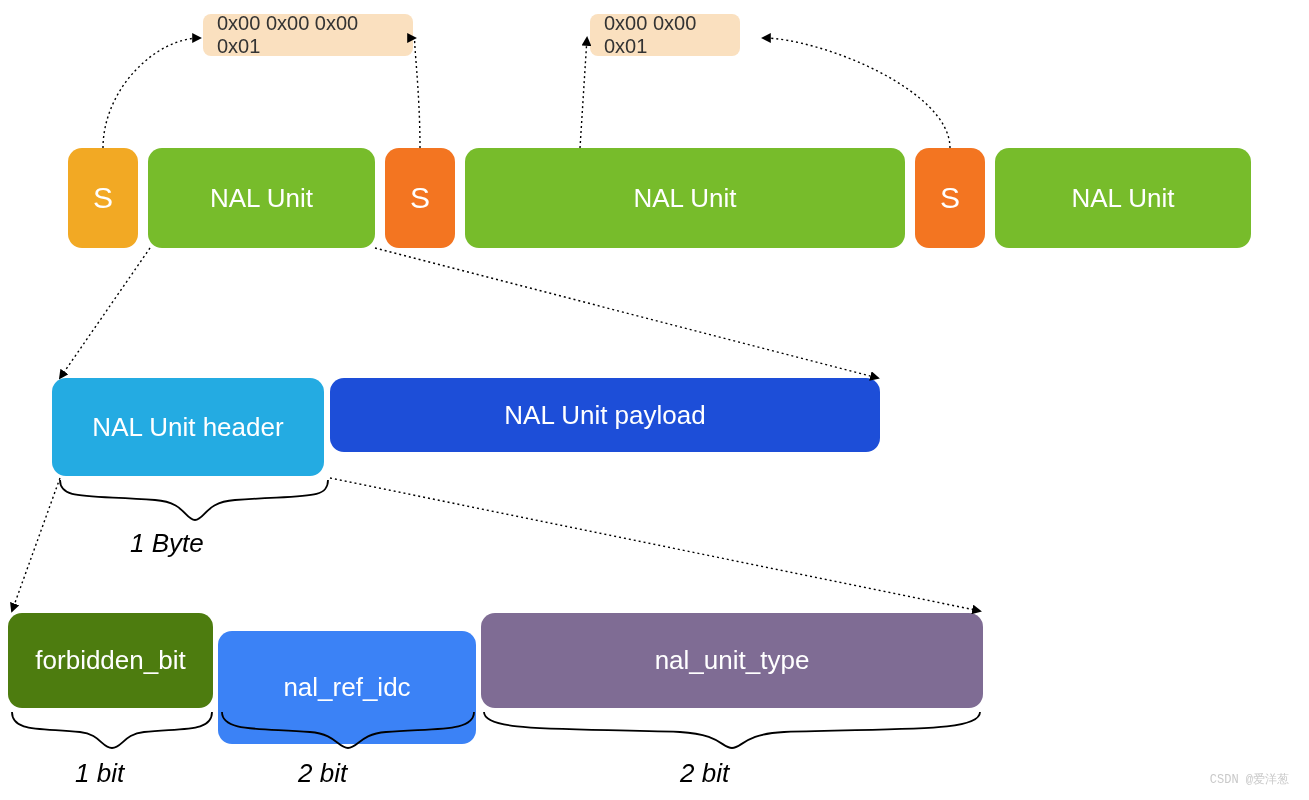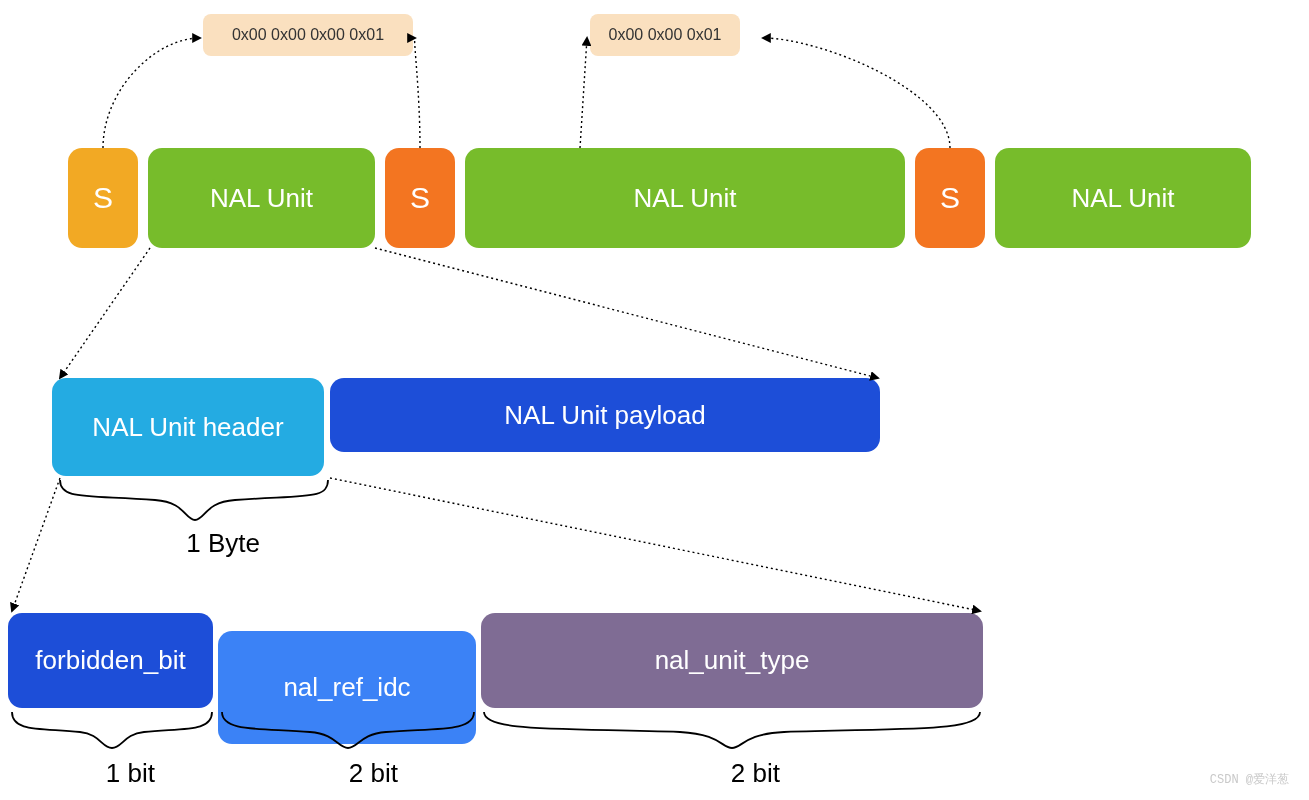--- a/index.html
+++ b/index.html
@@ -17,32 +17,33 @@
     justify-content:center;
     border-radius:14px;
     color:#fff;
     font-size:26px;
     font-weight:400;
   }
   .annot{
     position:absolute;
     background:#fae0bf;
     color:#333;
-    font-size:16px;
+    font-size:20px;
     border-radius:8px;
     display:flex;
     align-items:center;
     justify-content:center;
     padding:6px 14px;
   }
   .brace-label{
     position:absolute;
     color:#000;
     font-size:26px;
-    text-align:right;
+    text-align:left;
+    font-style:italic;
   }
   .watermark{
     position:absolute;
     right:20px;
     bottom:12px;
     color:#c9c9c9;
     font-family:Liberation Mono, monospace;
     font-size:12px;
     font-weight:400;
   }
@@ -74,21 +75,21 @@
 <div class="box" style="left:148px;top:148px;width:227px;height:100px;background:#77bc2b">NAL Unit</div>
 <div class="box" style="left:385px;top:148px;width:70px;height:100px;background:#f37521;font-size:30px">S</div>
 <div class="box" style="left:465px;top:148px;width:440px;height:100px;background:#77bc2b">NAL Unit</div>
 <div class="box" style="left:915px;top:148px;width:70px;height:100px;background:#f37521;font-size:30px">S</div>
 <div class="box" style="left:995px;top:148px;width:256px;height:100px;background:#77bc2b">NAL Unit</div>
 
 <div class="box" style="left:52px;top:378px;width:272px;height:98px;background:#24abe2">NAL Unit header</div>
 <div class="box" style="left:330px;top:378px;width:550px;height:74px;background:#1d4ed8">NAL Unit payload</div>
 <div class="brace-label" style="left:130px;top:528px;width:130px">1 Byte</div>
 
-<div class="box" style="left:8px;top:613px;width:205px;height:95px;background:#1d4ed8">forbidden_bit</div>
+<div class="box" style="left:8px;top:613px;width:205px;height:95px;background:#4d7c0f">forbidden_bit</div>
 <div class="box" style="left:218px;top:631px;width:258px;height:113px;background:#3b82f6">nal_ref_idc</div>
 <div class="box" style="left:481px;top:613px;width:502px;height:95px;background:#7f6c94">nal_unit_type</div>
 
 <div class="brace-label" style="left:75px;top:758px;width:80px">1 bit</div>
 <div class="brace-label" style="left:298px;top:758px;width:100px">2 bit</div>
 <div class="brace-label" style="left:680px;top:758px;width:100px">2 bit</div>
 
 <div class="watermark">CSDN @爱洋葱</div>
 
 <svg class="overlay">

